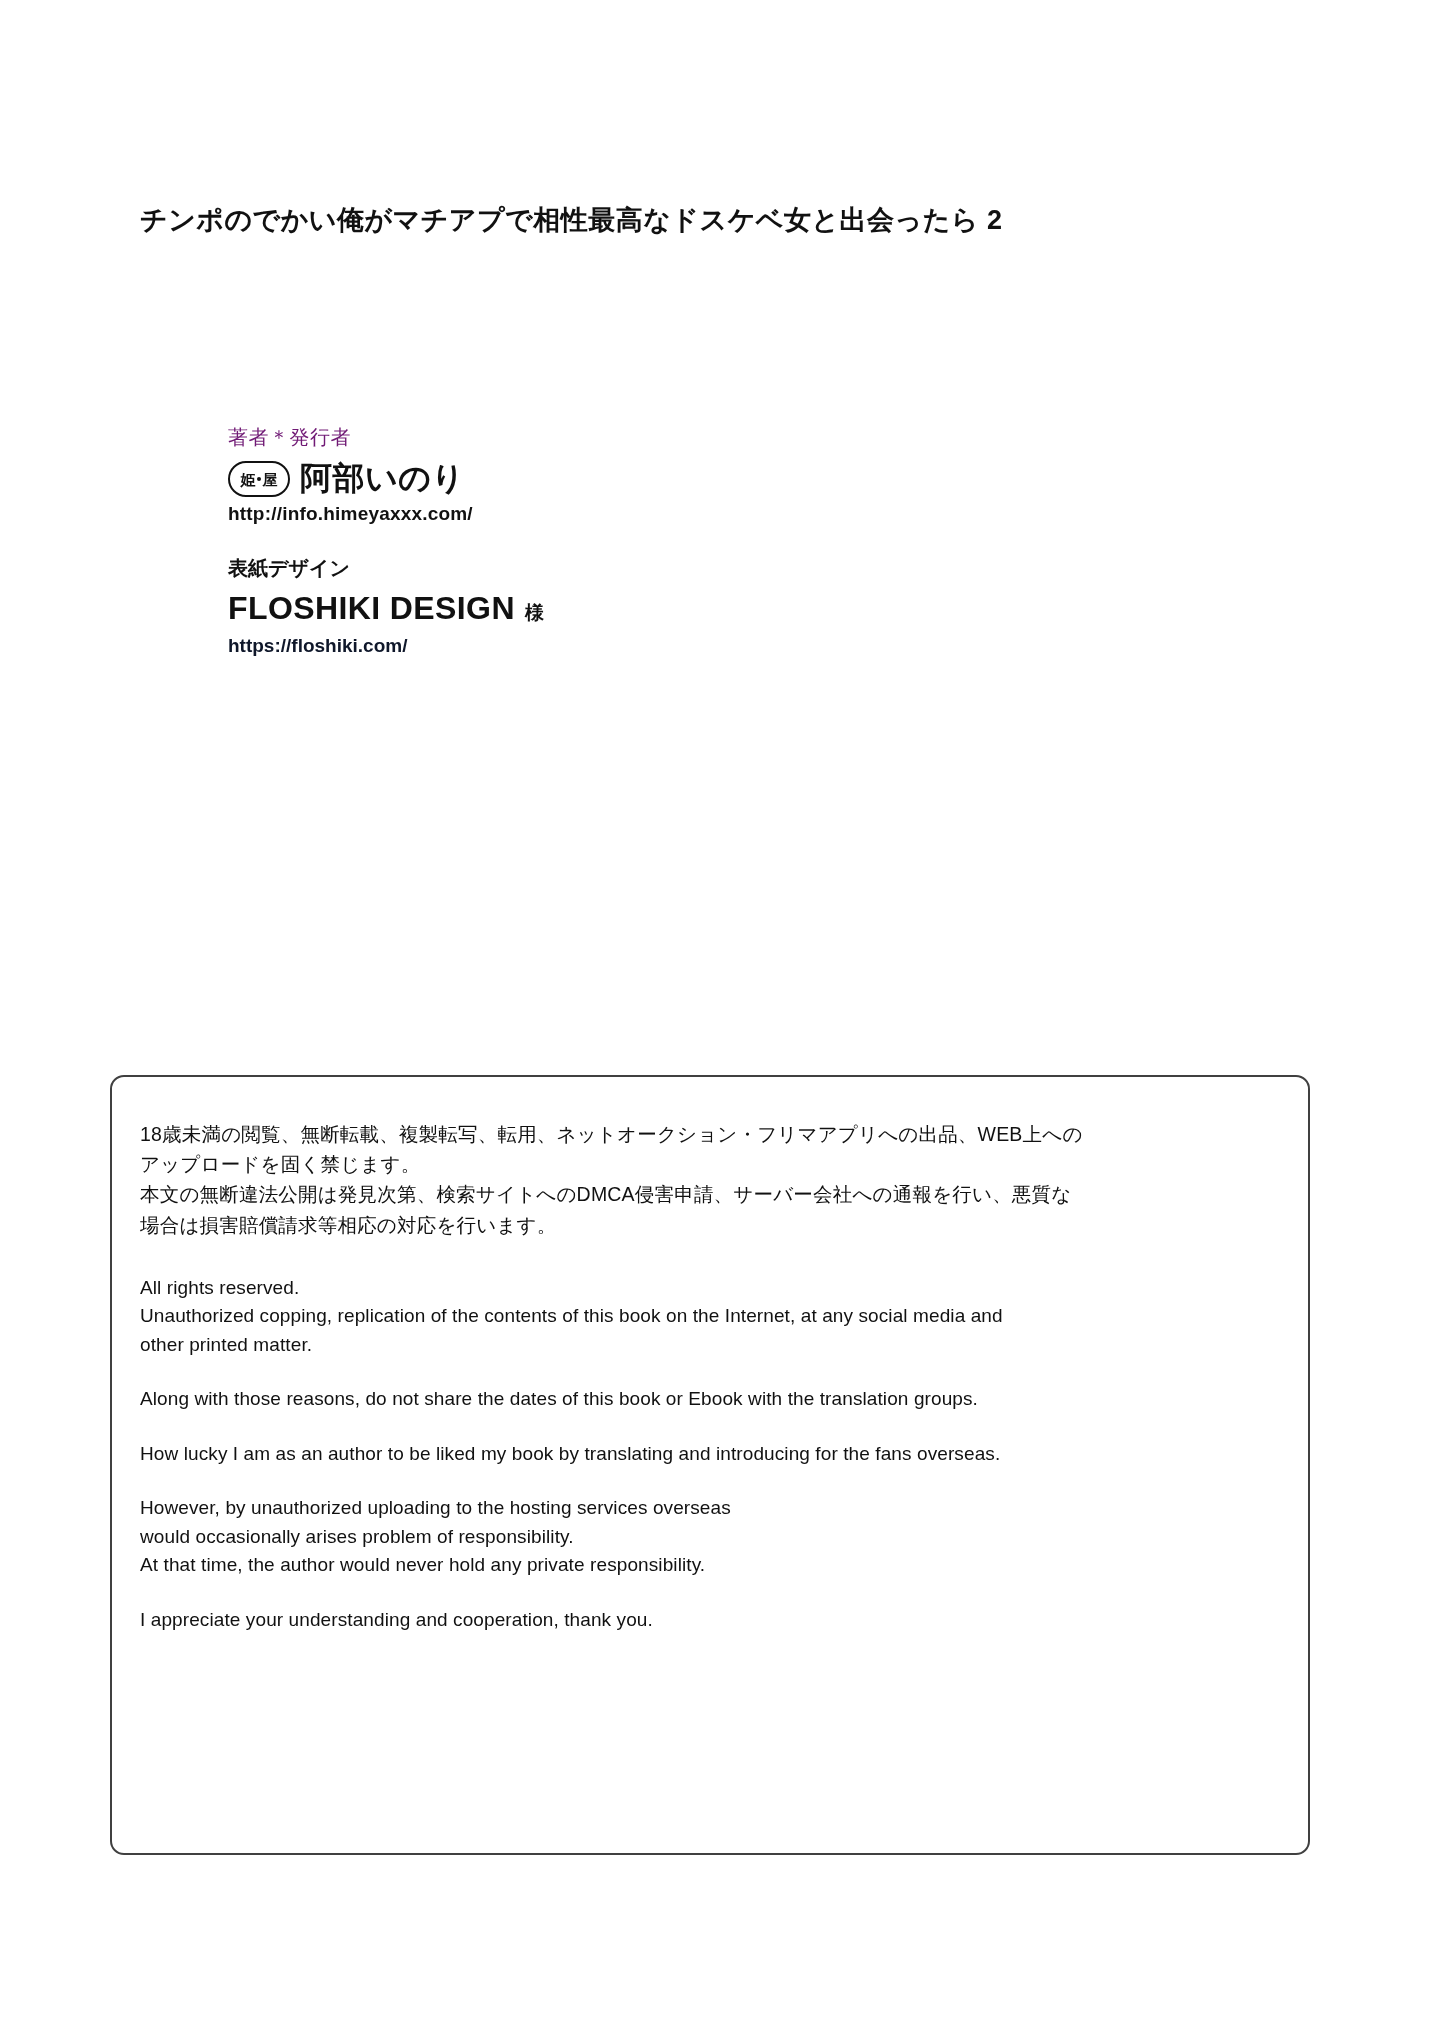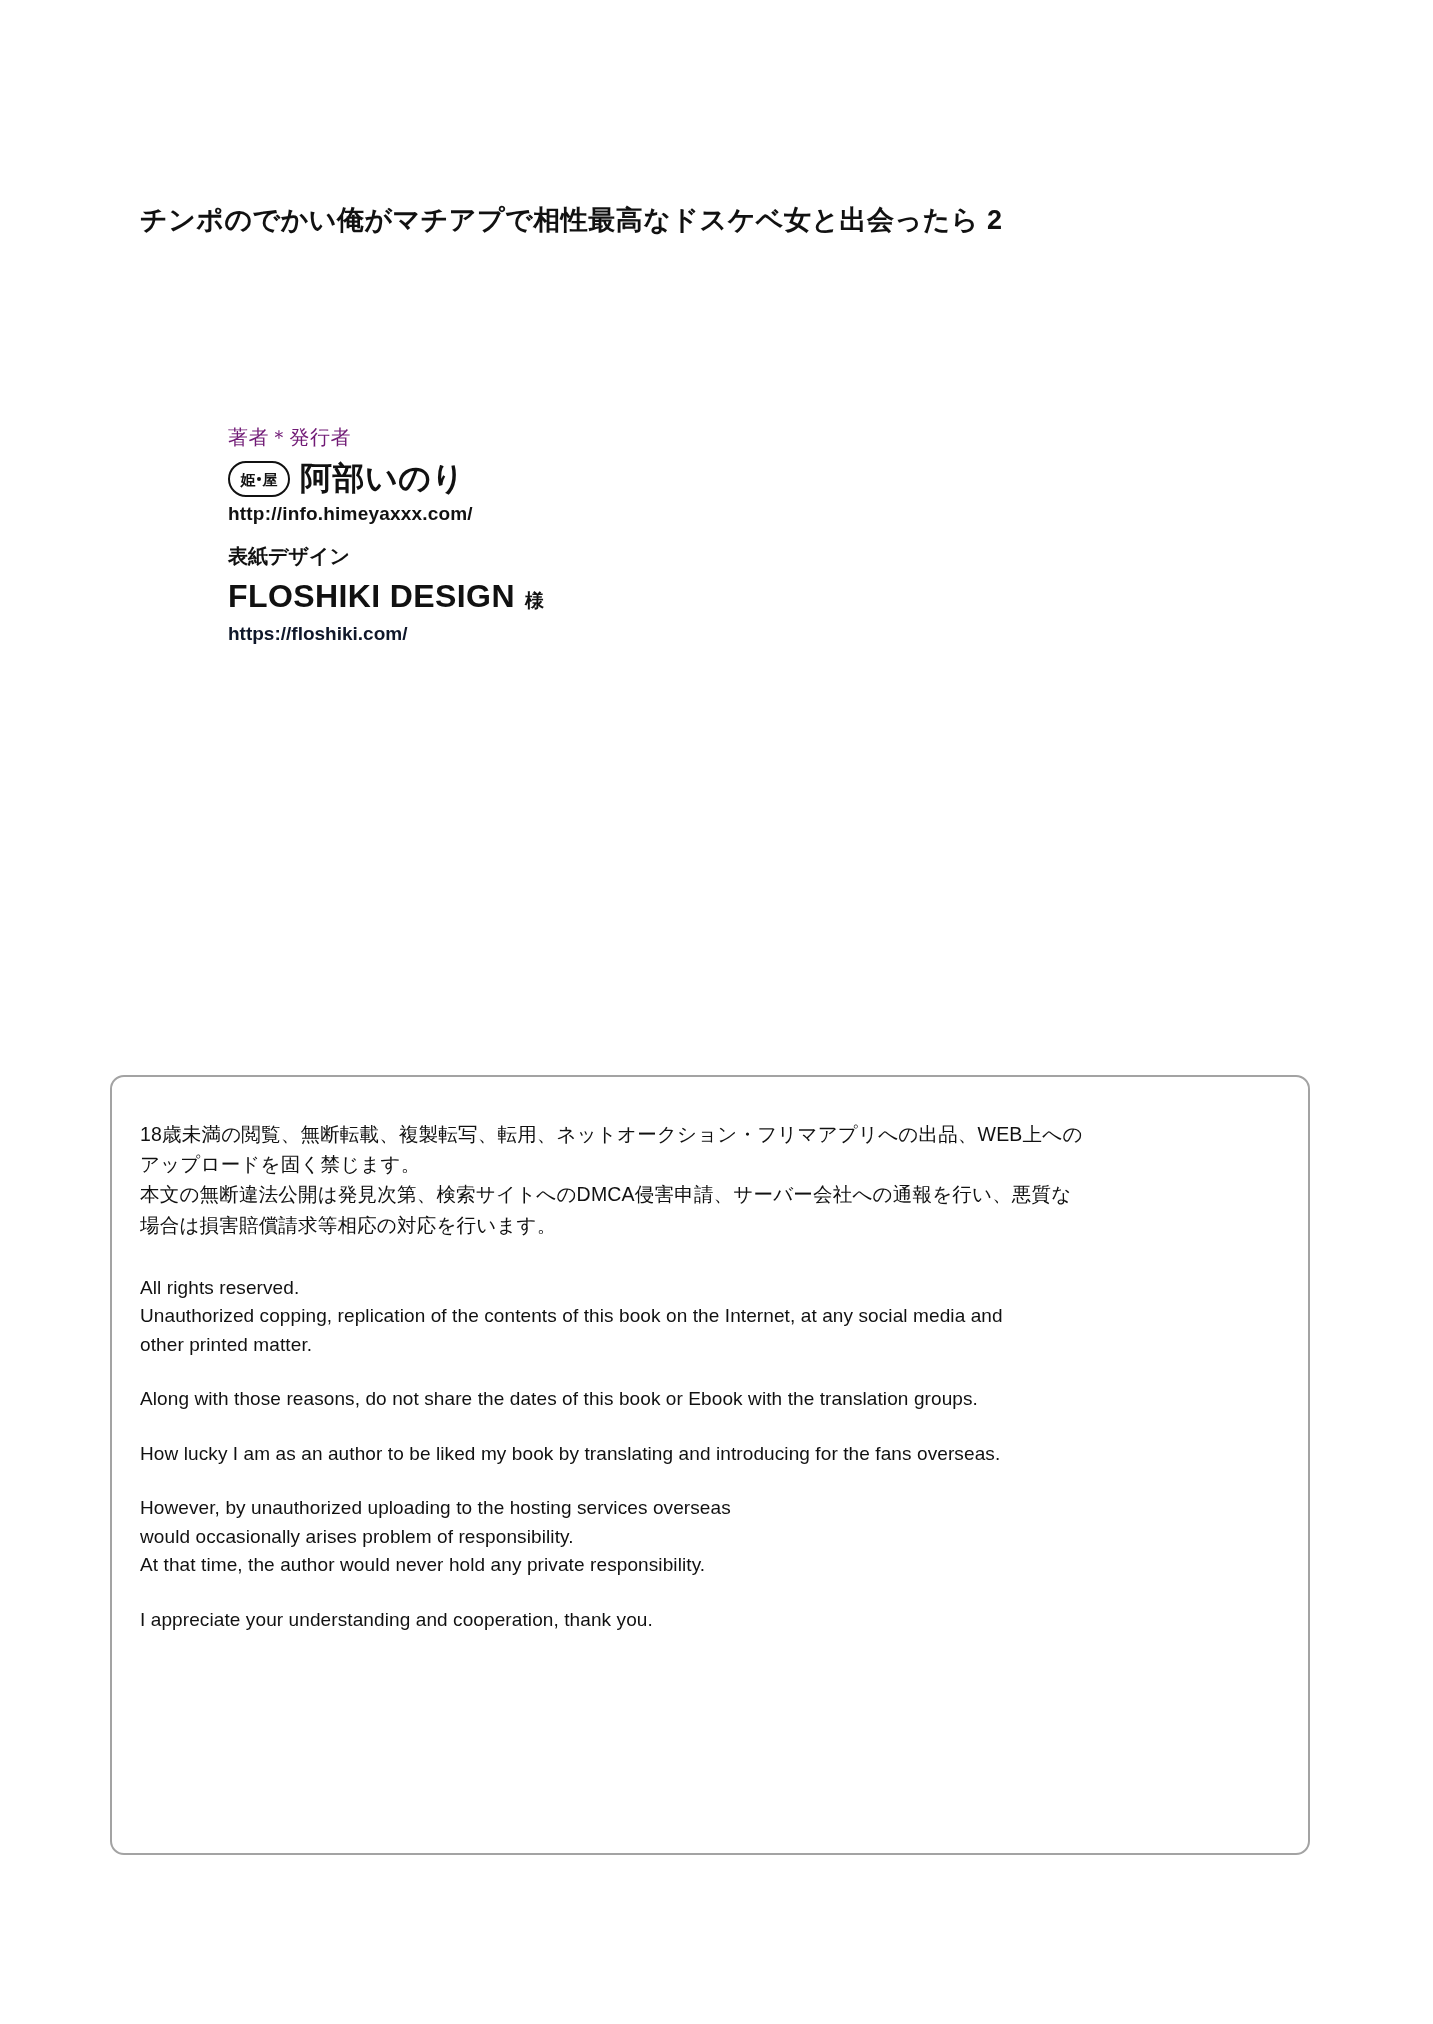--- a/index.html
+++ b/index.html
@@ -93,21 +93,21 @@
   }
   .credit-url {
     font-size: 19px;
     font-weight: bold;
     color: #111111;
     margin: 2px 0 0 0;
     letter-spacing: 0.2px;
   }
 
   .design-block {
-    margin-top: 18px;
+    margin-top: 30px;
   }
   .design-heading {
     font-size: 20px;
     font-weight: bold;
     color: #111111;
     margin: 0 0 8px 0;
   }
   .design-row {
     display: flex;
     align-items: baseline;
@@ -131,21 +131,21 @@
     margin-top: 8px;
   }
 
   
   .notice-box {
     position: absolute;
     left: 110px;
     top: 1075px;
     width: 1200px;
     height: 780px;
-    border: 2px solid #a3a3a3;
+    border: 2px solid #404040;
     border-radius: 14px;
     box-sizing: border-box;
     background: #ffffff;
   }
   .notice-inner {
     padding: 42px 36px 20px 28px;
   }
   .jp-para {
     font-size: 19.5px;
     line-height: 1.55;

